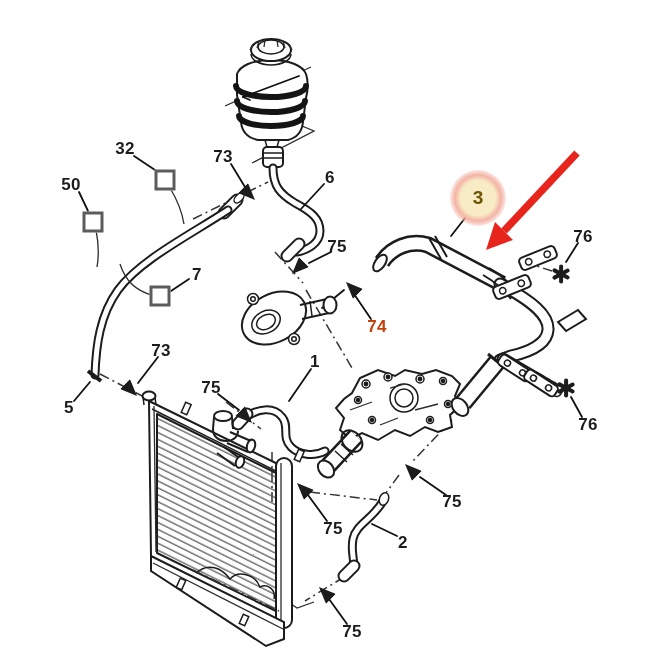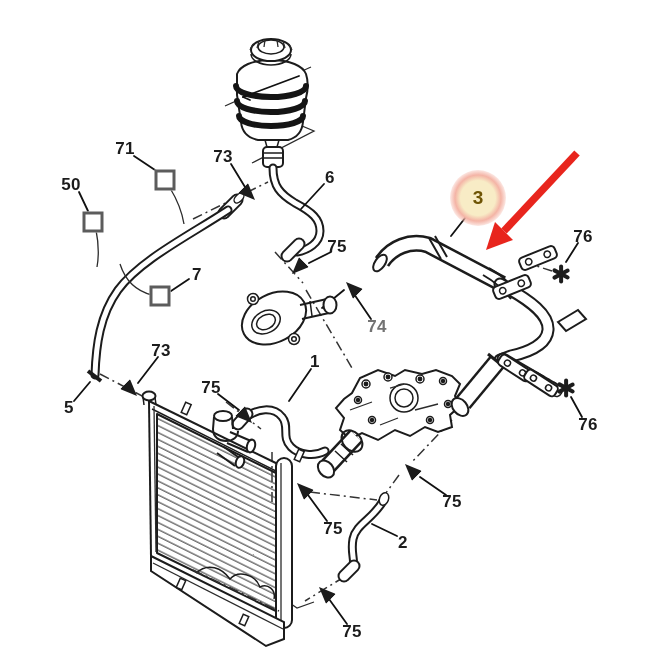--- a/index.html
+++ b/index.html
@@ -291,27 +291,27 @@
   <g>
     <line id="red-arrow-line" x1="577" y1="153" x2="504" y2="231" stroke="#e8251d" stroke-width="7.5"></line>
     <polygon id="red-arrow-head" points="486,250 513,240 495,222" fill="#e8251d"></polygon>
   </g>
 </svg>
 
 <div class="anno">
   <div class="badge" style="left: 478px; top: 198px; color: rgb(110, 84, 5); background: radial-gradient(circle, rgb(248, 236, 198) 0%, rgb(248, 236, 198) 44%, rgb(244, 180, 166) 58%, rgba(244, 180, 166, 0) 76%);">
     <span>3</span>
   </div>
-<div class="callout" style="left: 125px; top: 148px; color: rgb(28, 28, 28);">71</div>
+<div class="callout" style="left: 125px; top: 148px; color: rgb(28, 28, 28);">32</div>
       <div class="callout" style="left: 71px; top: 184px; color: rgb(28, 28, 28);">50</div>
       <div class="callout" style="left: 223px; top: 156px; color: rgb(28, 28, 28);">73</div>
       <div class="callout" style="left: 330px; top: 177px; color: rgb(28, 28, 28);">6</div>
       <div class="callout" style="left: 197px; top: 274px; color: rgb(28, 28, 28);">7</div>
       <div class="callout" style="left: 337px; top: 246px; color: rgb(28, 28, 28);">75</div>
-      <div class="callout" style="left: 377px; top: 326px; color: #737373;">74</div>
+      <div class="callout" style="left: 377px; top: 326px; color: #c2410c;">74</div>
       <div class="callout" style="left: 583px; top: 236px; color: rgb(28, 28, 28);">76</div>
       <div class="callout" style="left: 588px; top: 424px; color: rgb(28, 28, 28);">76</div>
       <div class="callout" style="left: 161px; top: 350px; color: rgb(28, 28, 28);">73</div>
       <div class="callout" style="left: 69px; top: 407px; color: rgb(28, 28, 28);">5</div>
       <div class="callout" style="left: 211px; top: 387px; color: rgb(28, 28, 28);">75</div>
       <div class="callout" style="left: 315px; top: 361px; color: rgb(28, 28, 28);">1</div>
       <div class="callout" style="left: 452px; top: 501px; color: rgb(28, 28, 28);">75</div>
       <div class="callout" style="left: 403px; top: 542px; color: rgb(28, 28, 28);">2</div>
       <div class="callout" style="left: 333px; top: 528px; color: rgb(28, 28, 28);">75</div>
       <div class="callout" style="left: 352px; top: 631px; color: rgb(28, 28, 28);">75</div>

